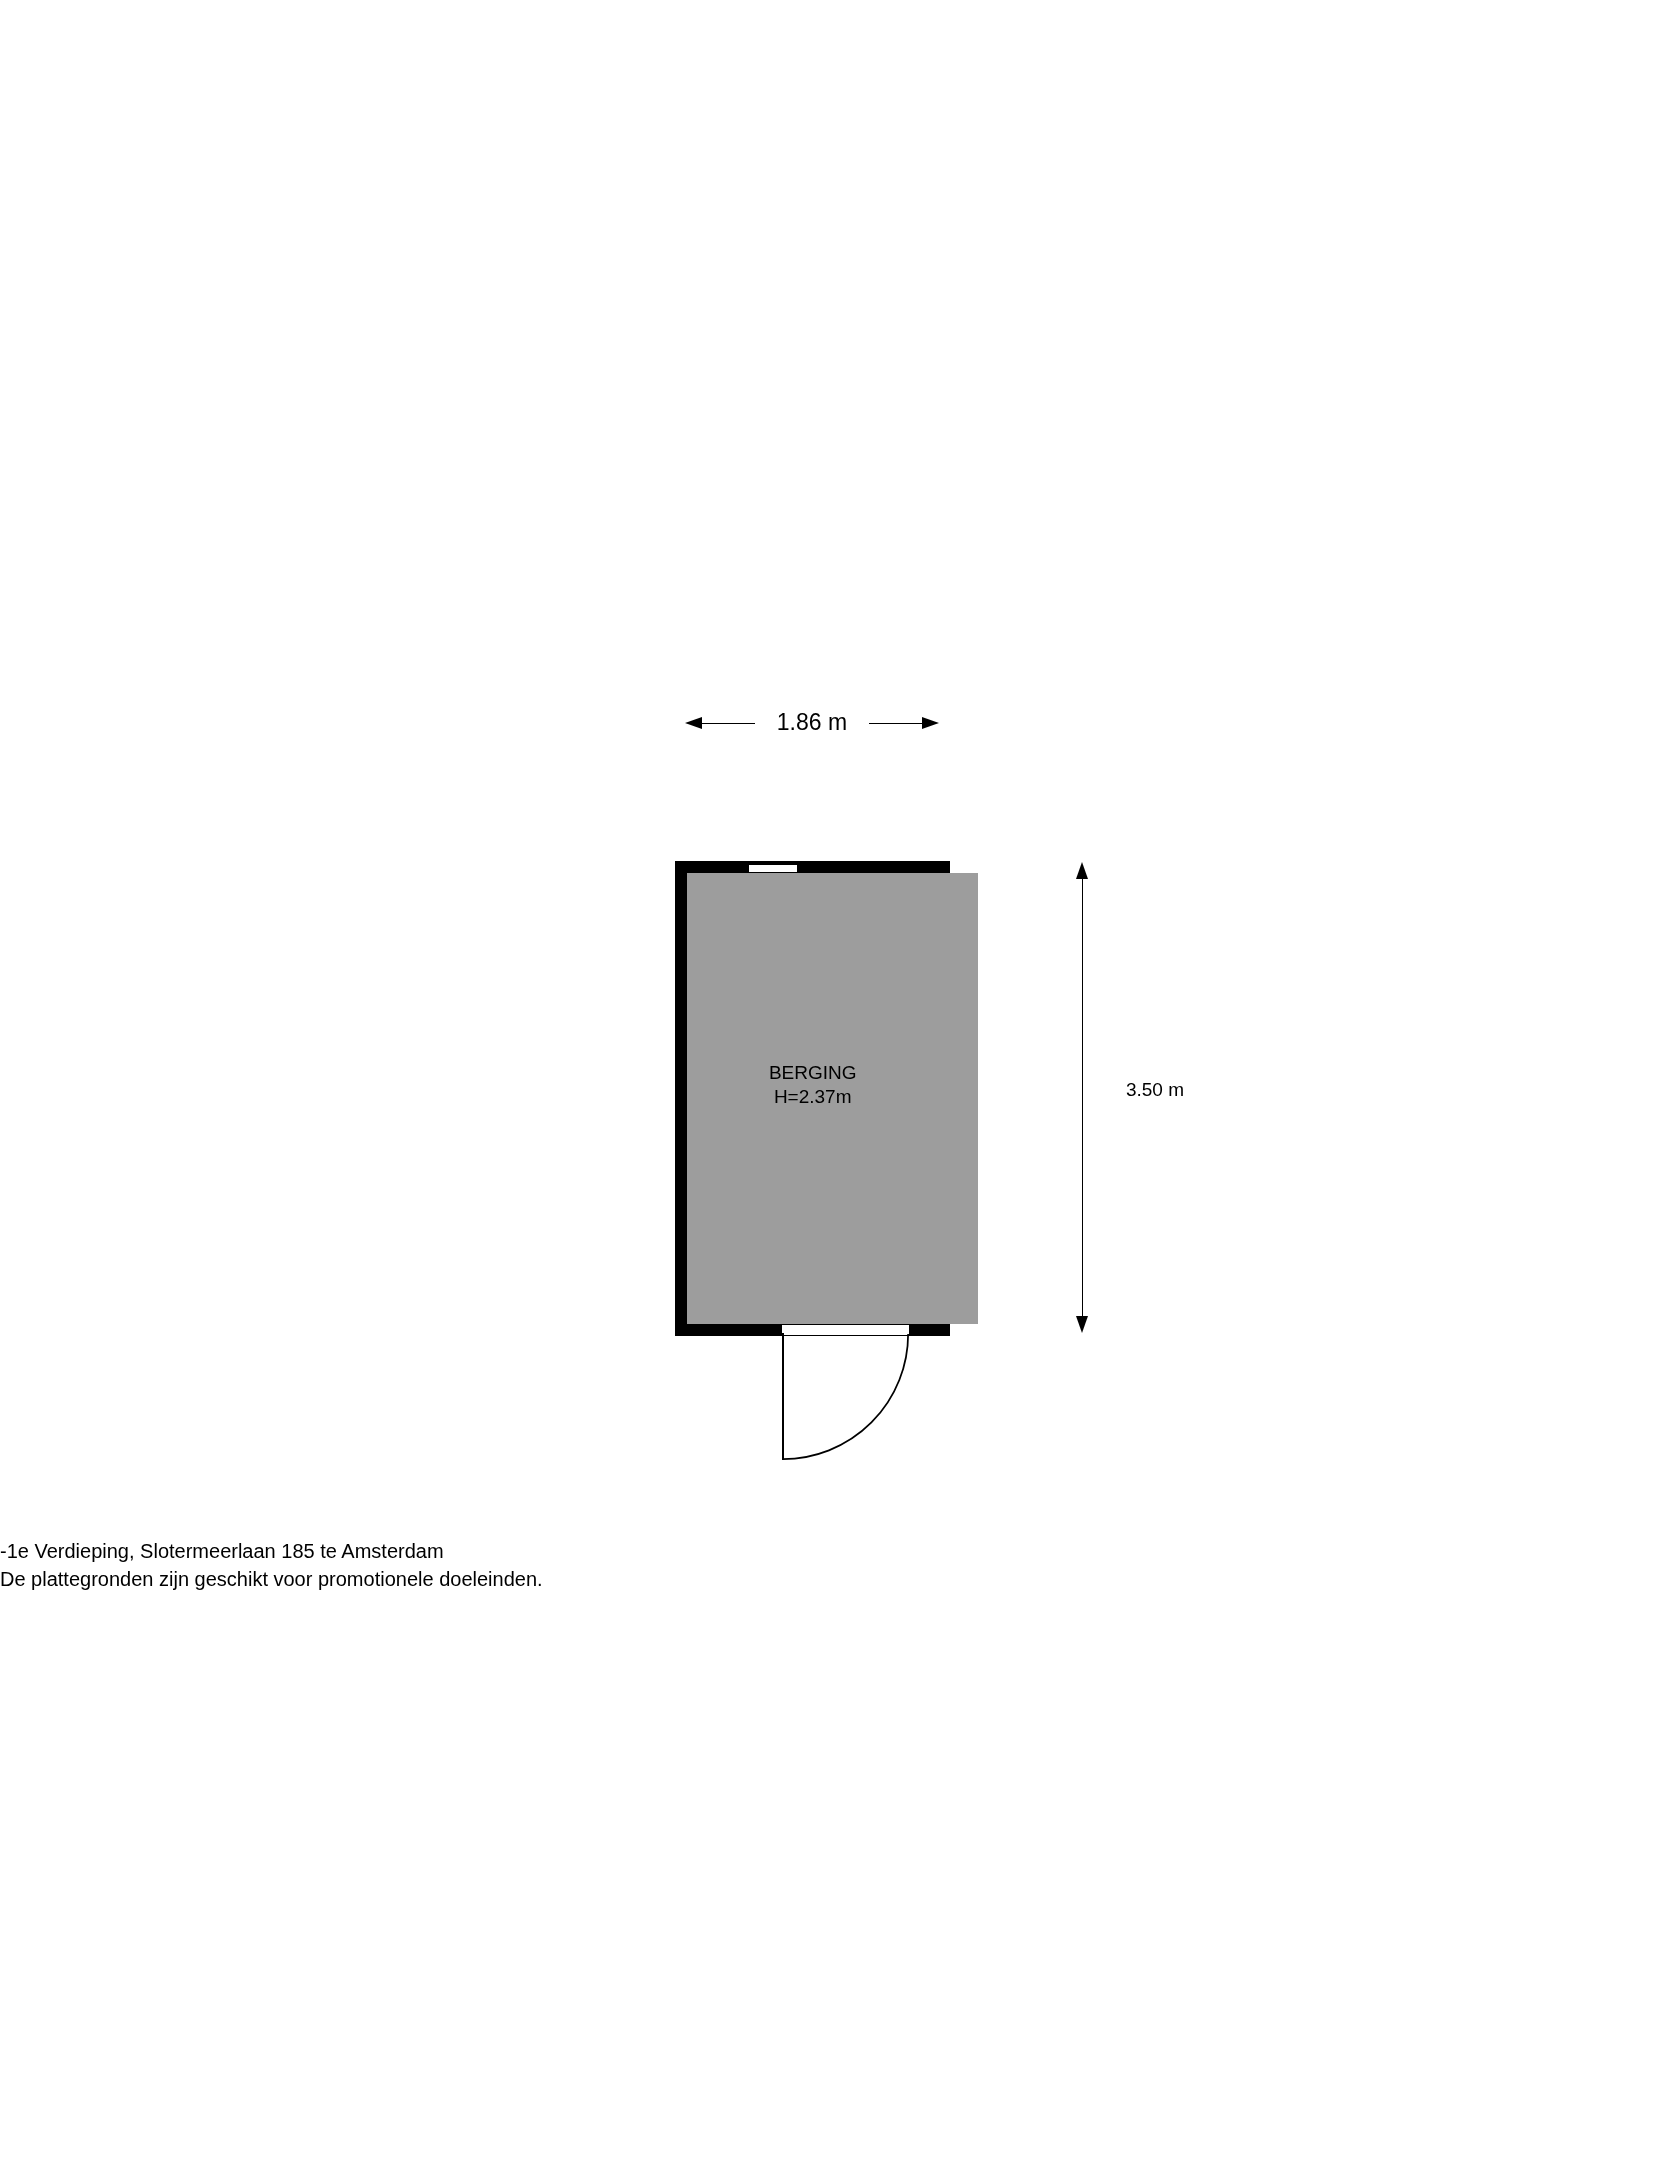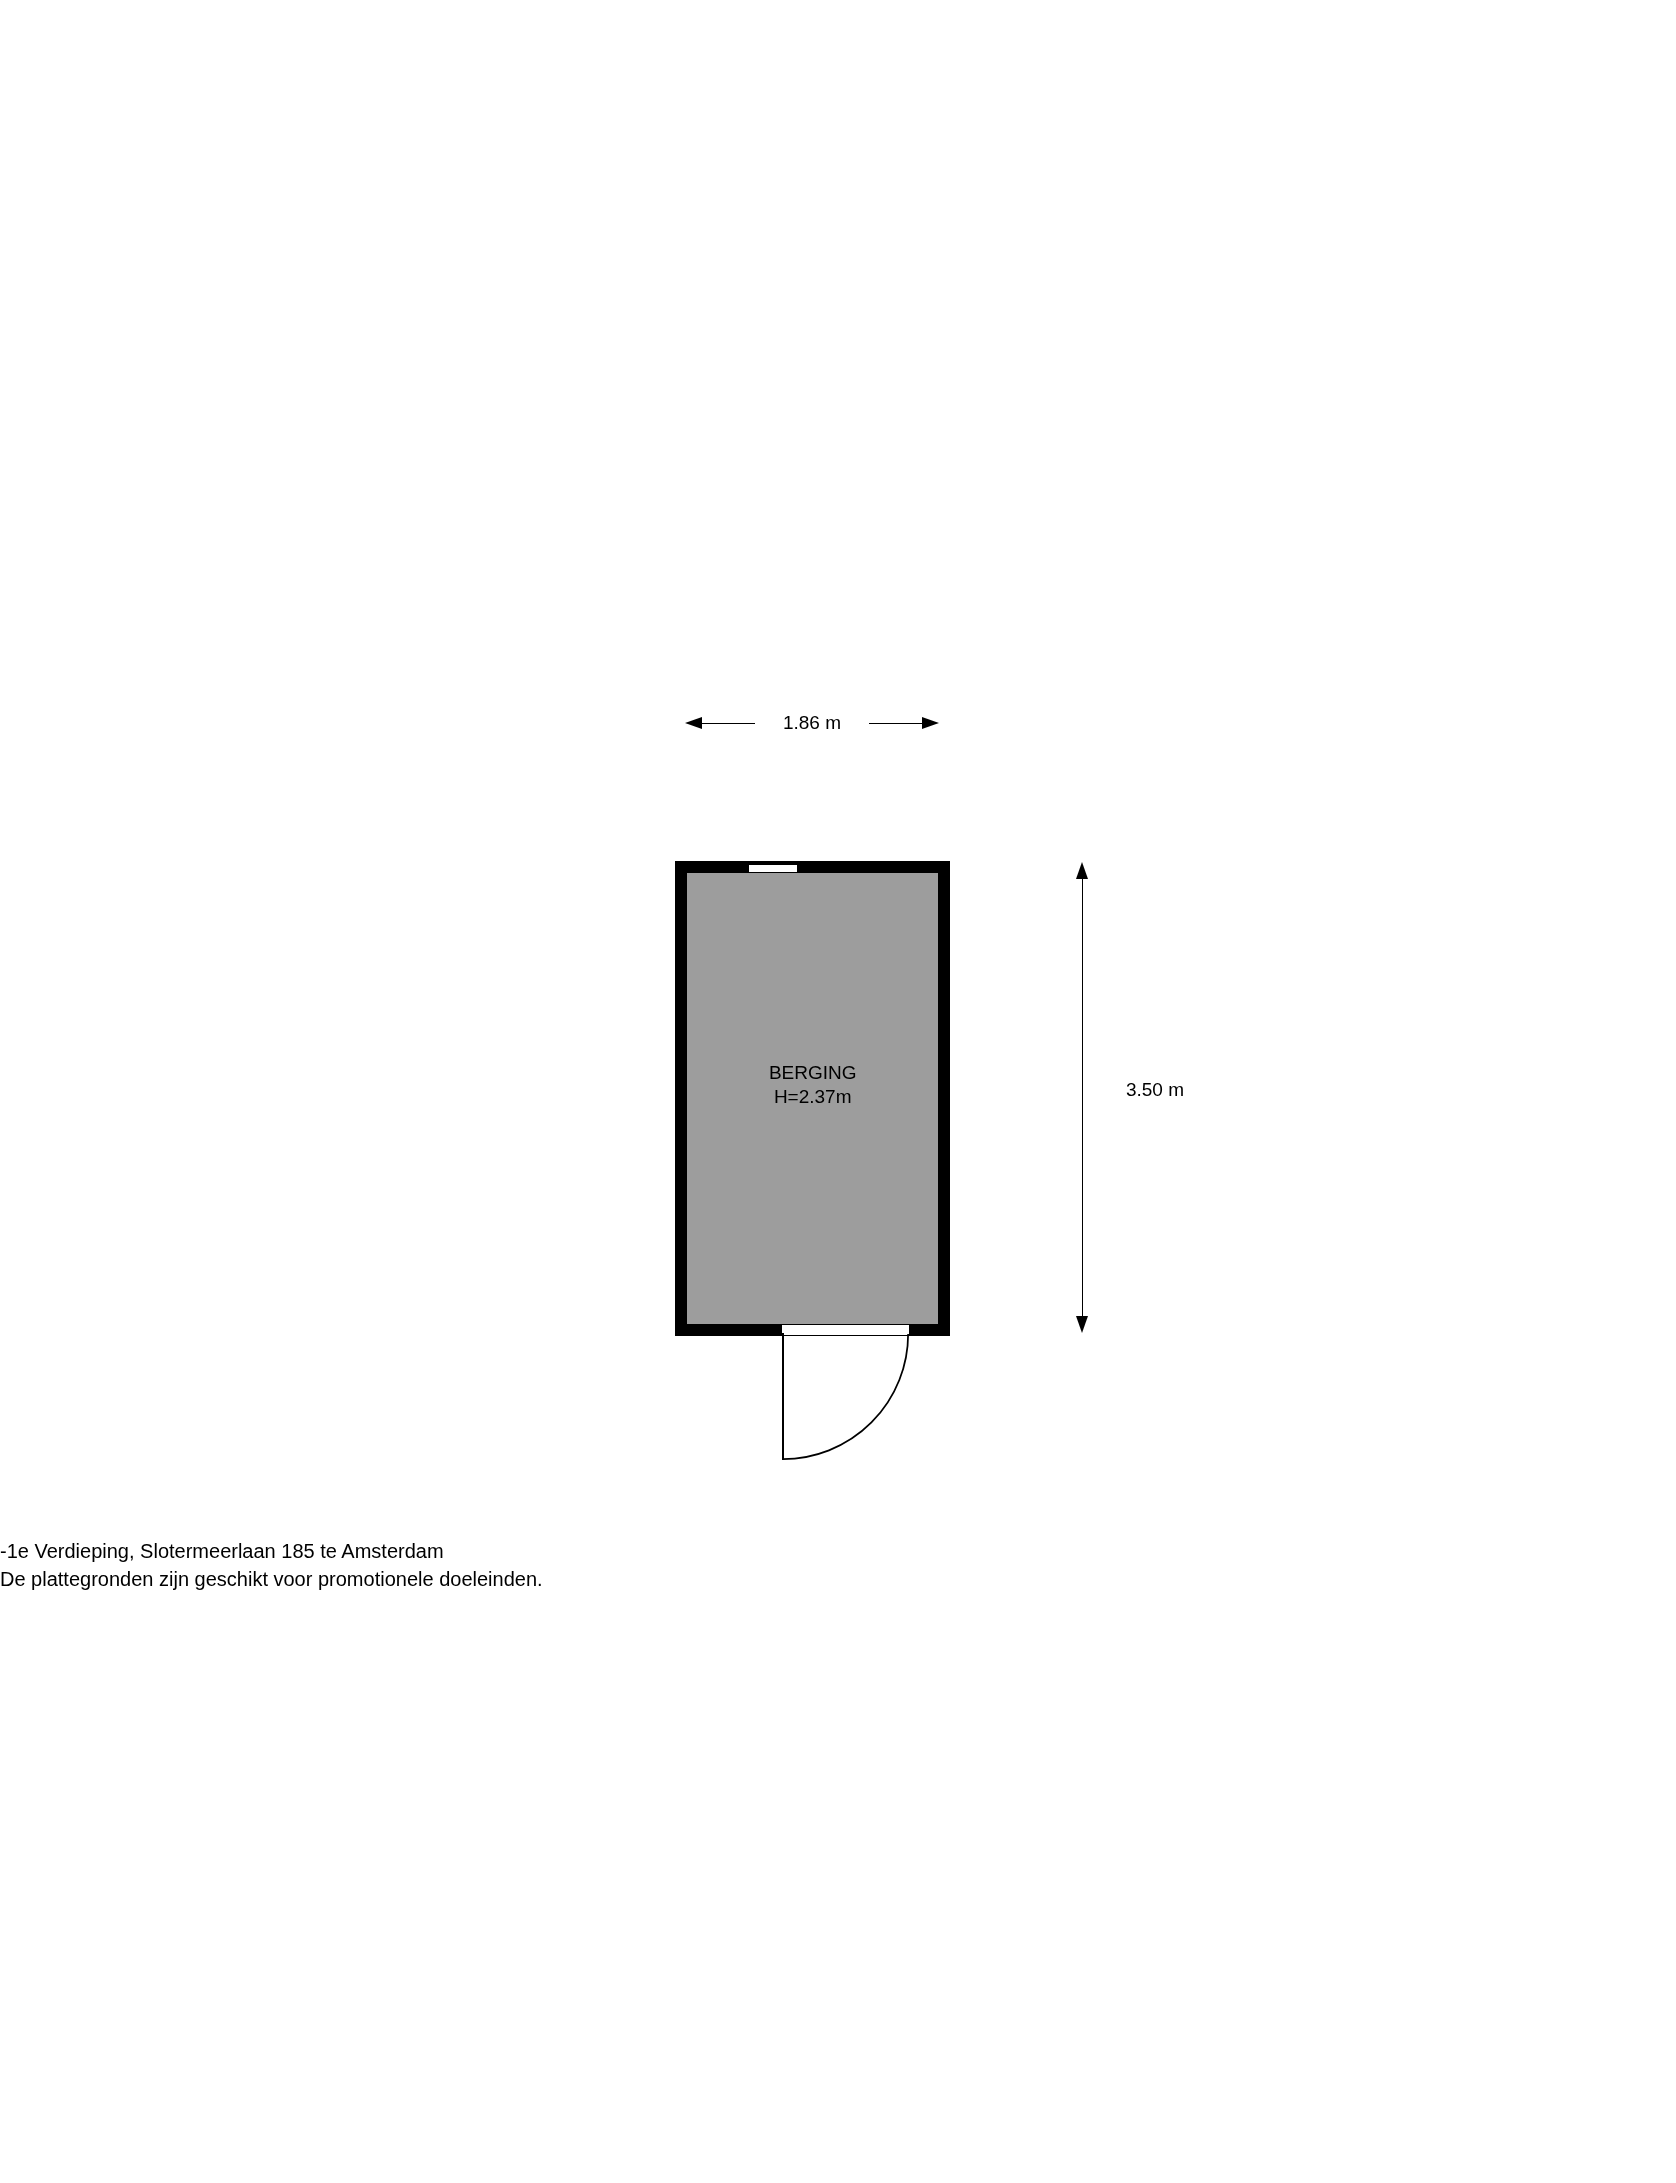--- a/index.html
+++ b/index.html
@@ -60,21 +60,21 @@
     border-bottom: 6.5px solid transparent;
     border-left: 17.5px solid #000;
   }
   .dim-h .label-wrap {
     position: absolute;
     left: 74px;
     top: 12.2px;
     width: 114px;
     text-align: center;
     background: #ffffff;
-    font-size: 19px;
+    font-size: 23px;
     line-height: 23px;
   }
 
   
   .dim-v {
     position: absolute;
     left: 1057px;
     top: 862px;
     width: 148px;
     height: 472px;
@@ -127,20 +127,21 @@
     background: #000000;
     box-sizing: border-box;
   }
   .room-inner {
     position: absolute;
     left: 12.2px;
     top: 12.2px;
     width: 251px;
     height: 451px;
     background: #9d9d9d;
+    padding-left: 40px;
   }
   .room-label {
     position: absolute;
     left: 0;
     top: 188px;
     width: 251px;
     text-align: center;
     font-size: 19px;
     line-height: 24.5px;
     color: #000;

